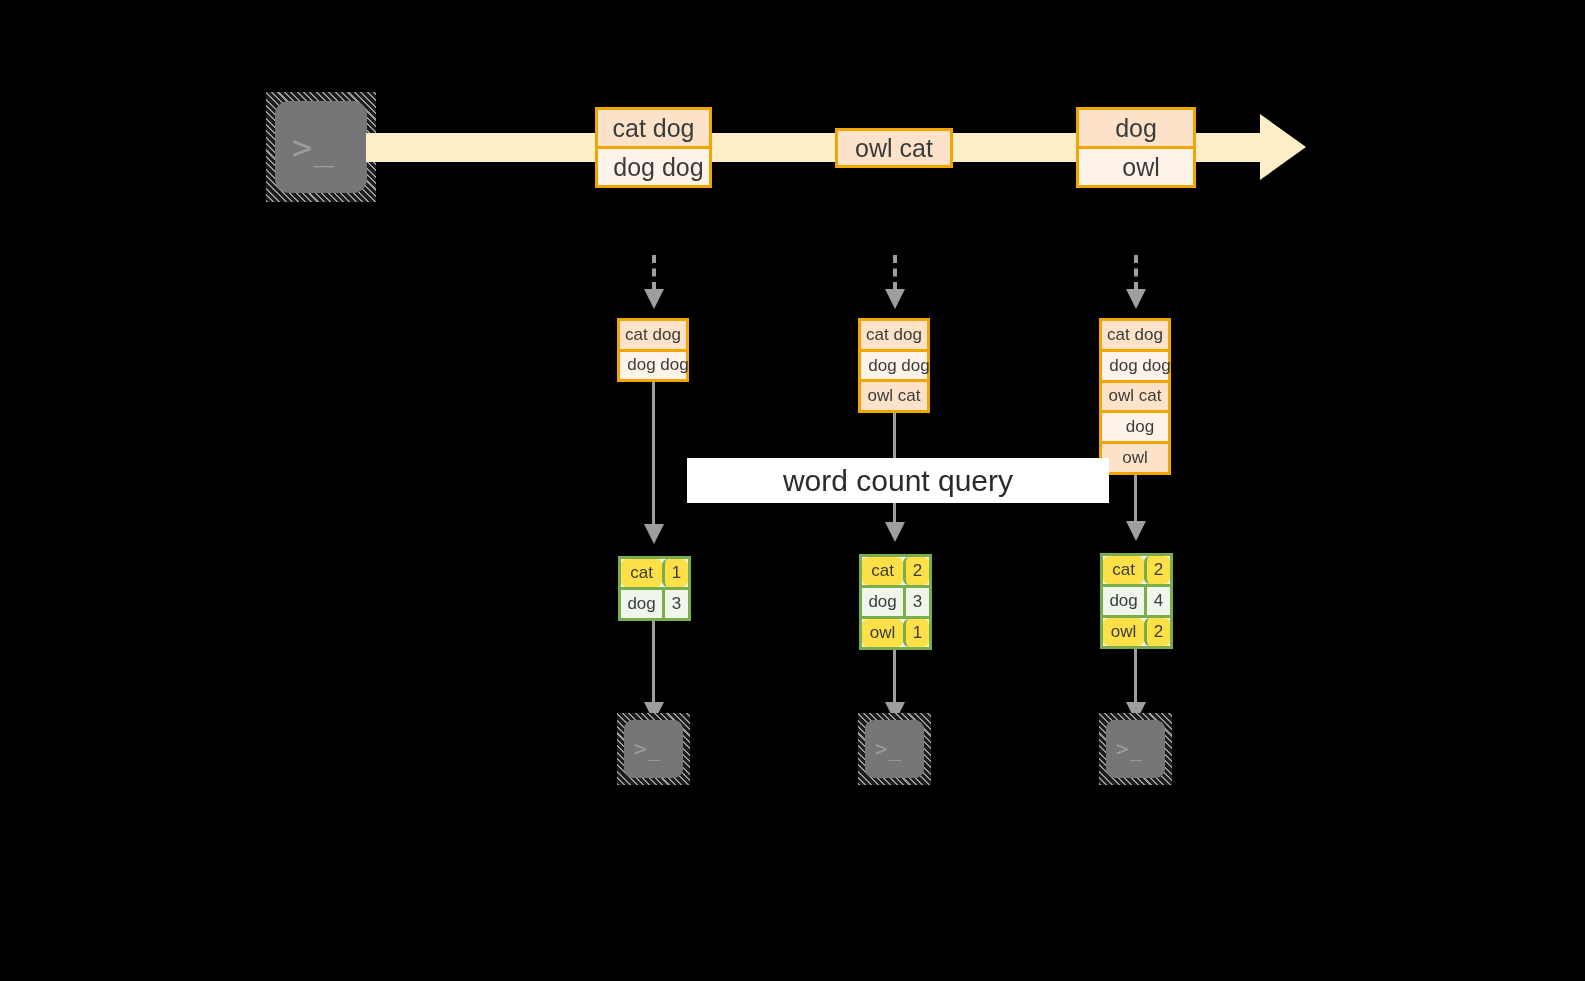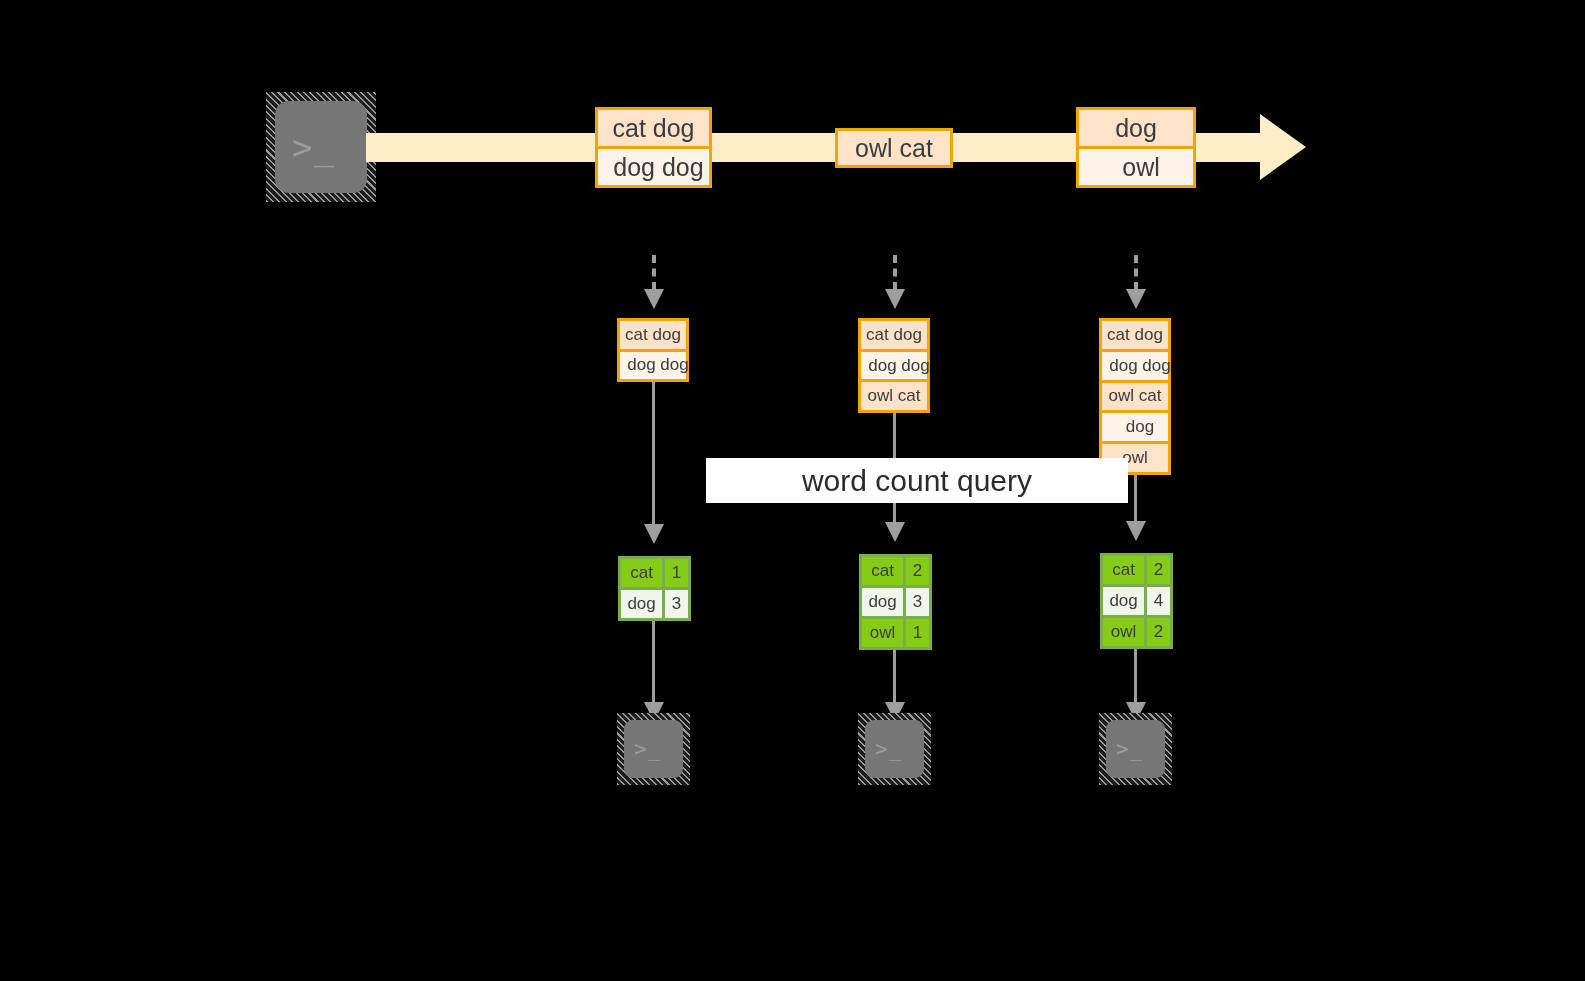--- a/index.html
+++ b/index.html
@@ -91,21 +91,21 @@
     border: 3px solid #7aad4c;
     background: #eef4e6;
     display: flex;
     flex-direction: column;
   }
   .res .row {
     flex: 1 1 auto;
     display: flex;
   }
   .res .row + .row { border-top: 3px solid #7aad4c; }
-  .res .row.shade .k, .res .row.shade .v { background: #84cc16; }
+  .res .row.shade .k, .res .row.shade .v { background: #fde047; border-radius: 6px; }
   .res .k, .res .v {
     display: flex;
     align-items: center;
     justify-content: center;
     color: #3c3c3c;
     font-size: 17px;
     background: #f1f6ec;
   }
   .res .k { width: 47px; }
   .res .v { width: 29px; border-left: 3px solid #7aad4c; }
@@ -263,17 +263,17 @@
   </div>
 
   <div class="line" style="left:1134px; top:649px; height:57px;"></div>
   <div class="arrowhead" style="left:1126px; top:702px;"></div>
 
   <div class="terminal small" style="left:1099px; top:713px; width:73px; height:72px;">
     <div class="body"></div>
     <div class="prompt">&gt;_</div>
   </div>
 
-  <div class="banner" style="left:687px; top:458px; width:422px; height:45px;margin-left:19px;">
+  <div class="banner" style="left:687px; top:458px; width:422px; height:45px;">
     <span>word count query</span>
   </div>
 
 </div>
 
 </body></html>

